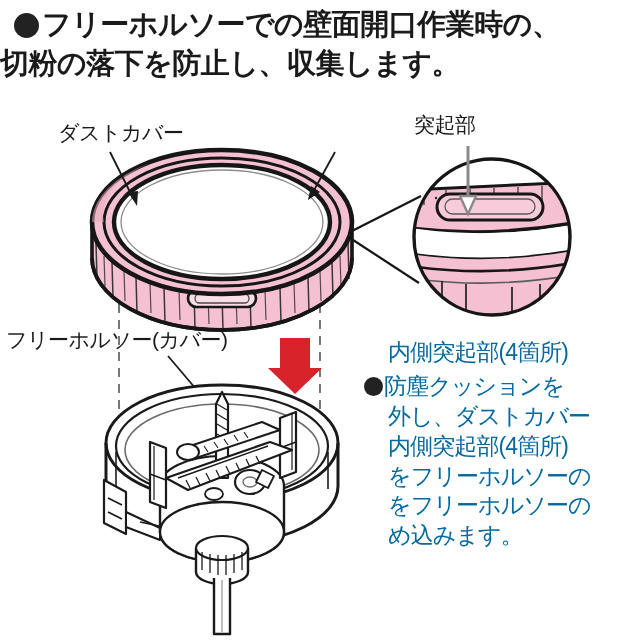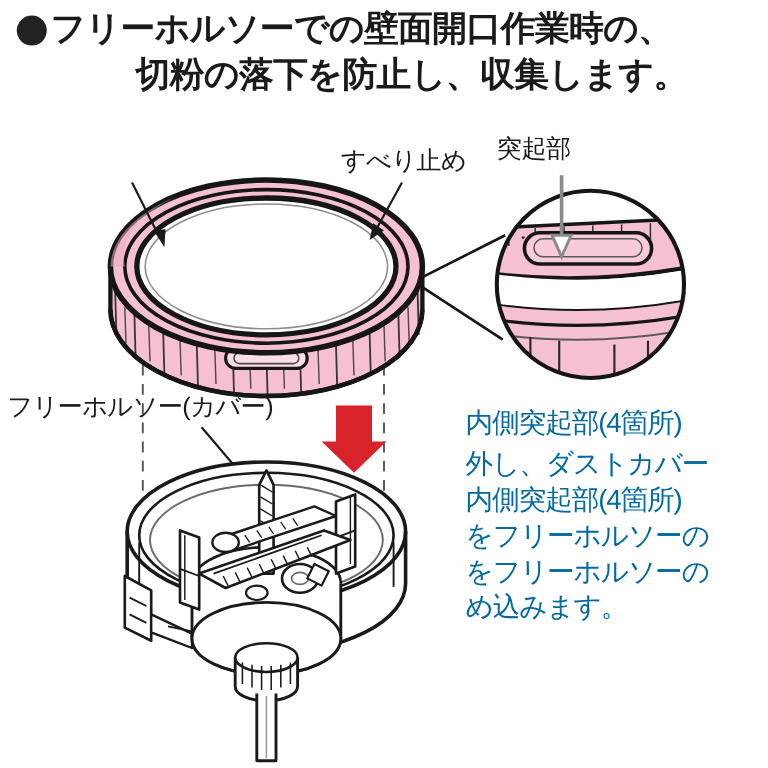--- a/index.html
+++ b/index.html
@@ -17,21 +17,21 @@
   .header{
     position:absolute;left:0;top:6px;width:640px;
   }
   .hline{
     display:flex;align-items:flex-start;
     font-size:29px;line-height:1.28;
     font-weight:600;letter-spacing:-0.5px;
     white-space:nowrap;
   }
   .hline.l1{padding-left:14px;}
-  .hline.l2{padding-left:46px;margin-top:2px;justify-content:center;}
+  .hline.l2{margin-top:2px;}
   .bullet-big{
     display:inline-block;width:25px;height:25px;border-radius:50%;
     background:#222;margin-right:3px;margin-top:7px;flex:0 0 auto;
   }
 
   
   .lbl{
     position:absolute;white-space:nowrap;
     font-size:21px;line-height:1.2;letter-spacing:-0.5px;
     color:#1a1a1a;font-weight:500;
@@ -292,30 +292,33 @@
       </g>
 
       <ellipse cx="188" cy="452" rx="11" ry="8" fill="#ffffff" stroke-width="2"></ellipse>
       <ellipse cx="250" cy="482" rx="15" ry="12" fill="#ffffff" stroke-width="2.2"></ellipse>
       <ellipse cx="250" cy="482" rx="7" ry="5" fill="#ffffff" stroke="#6a6a6a" stroke-width="1.4"></ellipse>
       <ellipse cx="214" cy="494" rx="9" ry="6" fill="#ffffff" stroke-width="1.8"></ellipse>
       <path d="M262 470 L274 476 L268 488 L256 482 Z" fill="#ffffff" stroke-width="1.8"></path>
     </g>
   </svg>
 
-
-  <div class="lbl" id="lbl-slipstop">すべり止め</div>
+  <div class="lbl" id="lbl-dustcover">ダストカバー</div>
+
 
   <div class="lbl" id="lbl-protrusion">突起部</div>
 
   <div class="lbl" id="lbl-holesaw">フリーホルソー(カバー)</div>
 
   <div class="rt">
     <span class="head">内側突起部(4箇所)</span>
     <span class="para">
+      <span class="ln first">
+        <span class="bullet-sm"></span><span>防塵クッションを</span>
+      </span>
       <span class="ln">外し、ダストカバー</span>
       <span class="ln">内側突起部(4箇所)</span>
       <span class="ln">をフリーホルソーの</span>
       <span class="ln">をフリーホルソーの</span>
       <span class="ln">め込みます。</span>
     </span>
   </div>
 
 </div>
 

